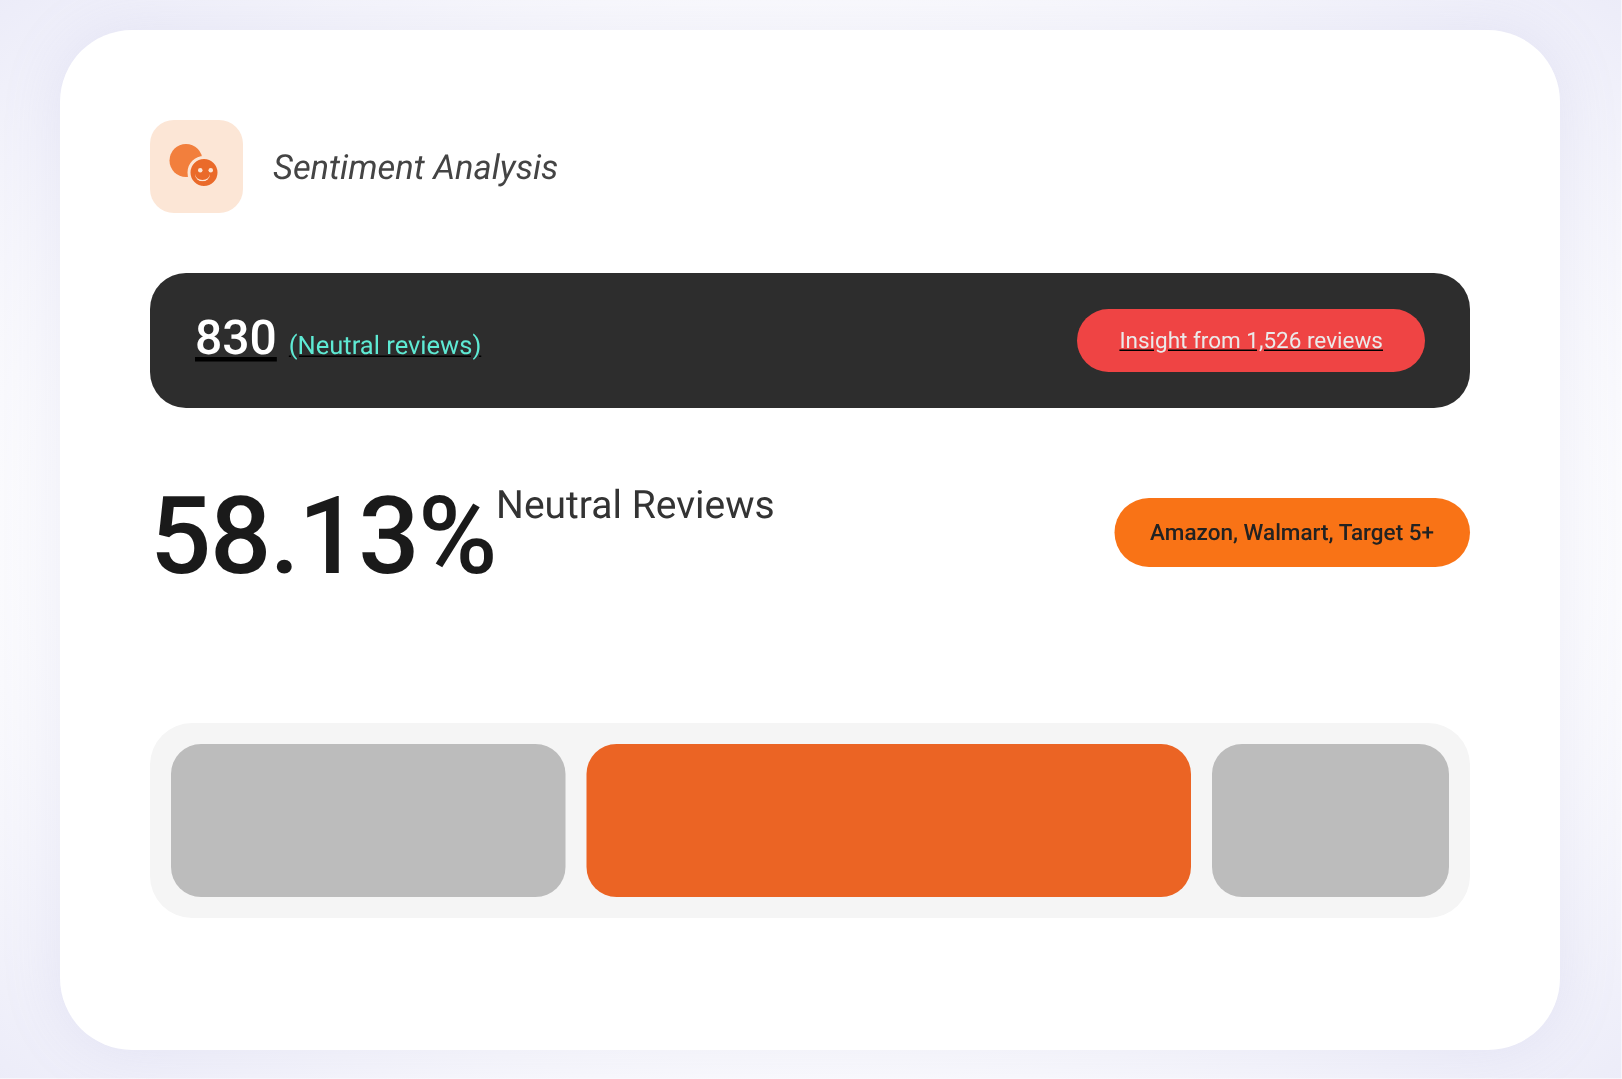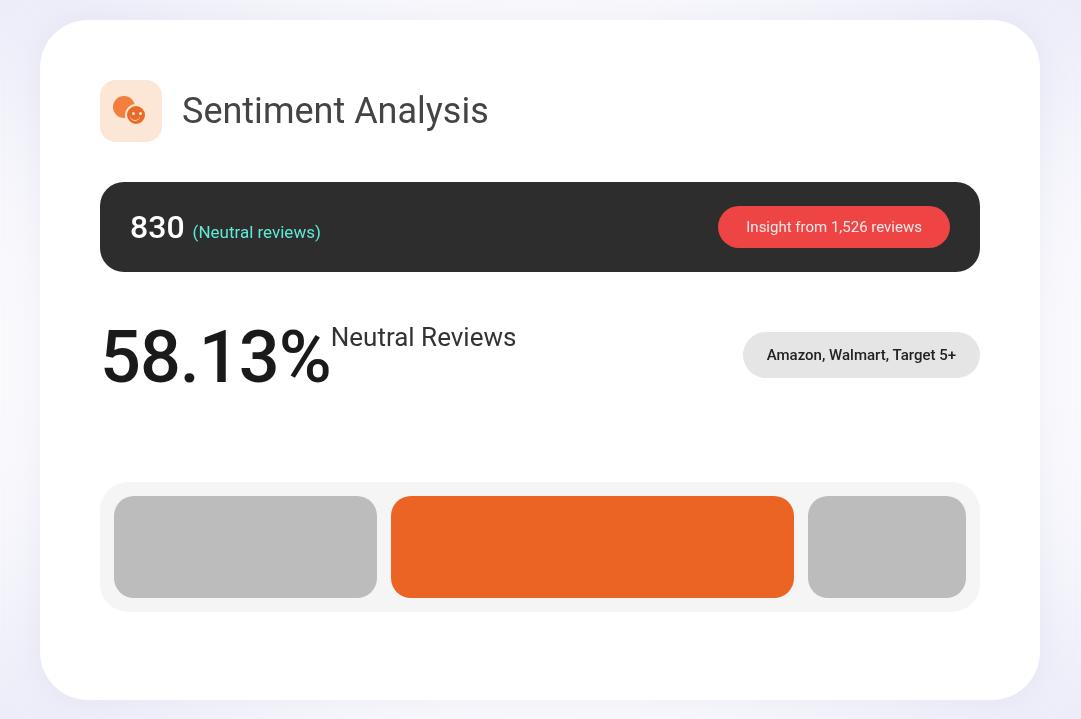--- a/index.html
+++ b/index.html
@@ -100,32 +100,33 @@
       top: 20px;
       width: 10px;
       height: 5px;
       border: 1.5px solid #fce6d6;
       border-top: none;
       border-left: none;
       border-right: none;
       border-radius: 0 0 10px 10px;
     }
     .title {
-      font-size: 36px;
+      font-size: 23px;
       font-weight: 400;
       color: #444;
+      font-style: italic;
     }
     .summary-bar {
       background: #2d2d2d;
       border-radius: 24px;
       padding: 24px 30px;
       display: flex;
-      align-items: center;
       justify-content: space-between;
       margin-bottom: 50px;
+      text-decoration: underline;
     }
     .summary-left {
       display: flex;
       align-items: baseline;
       gap: 8px;
       color: #fff;
     }
     .summary-count {
       font-size: 32px;
       font-weight: 500;
@@ -158,21 +159,21 @@
       letter-spacing: -1px;
       line-height: 1;
       margin-bottom: 8px;
     }
     .pct-label {
       font-size: 26px;
       font-weight: 400;
       color: #333;
     }
     .sources-pill {
-      background: #e5e5e5;
+      background: #f97316;
       color: #222;
       font-size: 15px;
       font-weight: 500;
       padding: 14px 24px;
       border-radius: 999px;
       margin-top: 10px;
     }
     .seg-track {
       background: #f5f5f5;
       border-radius: 28px;

